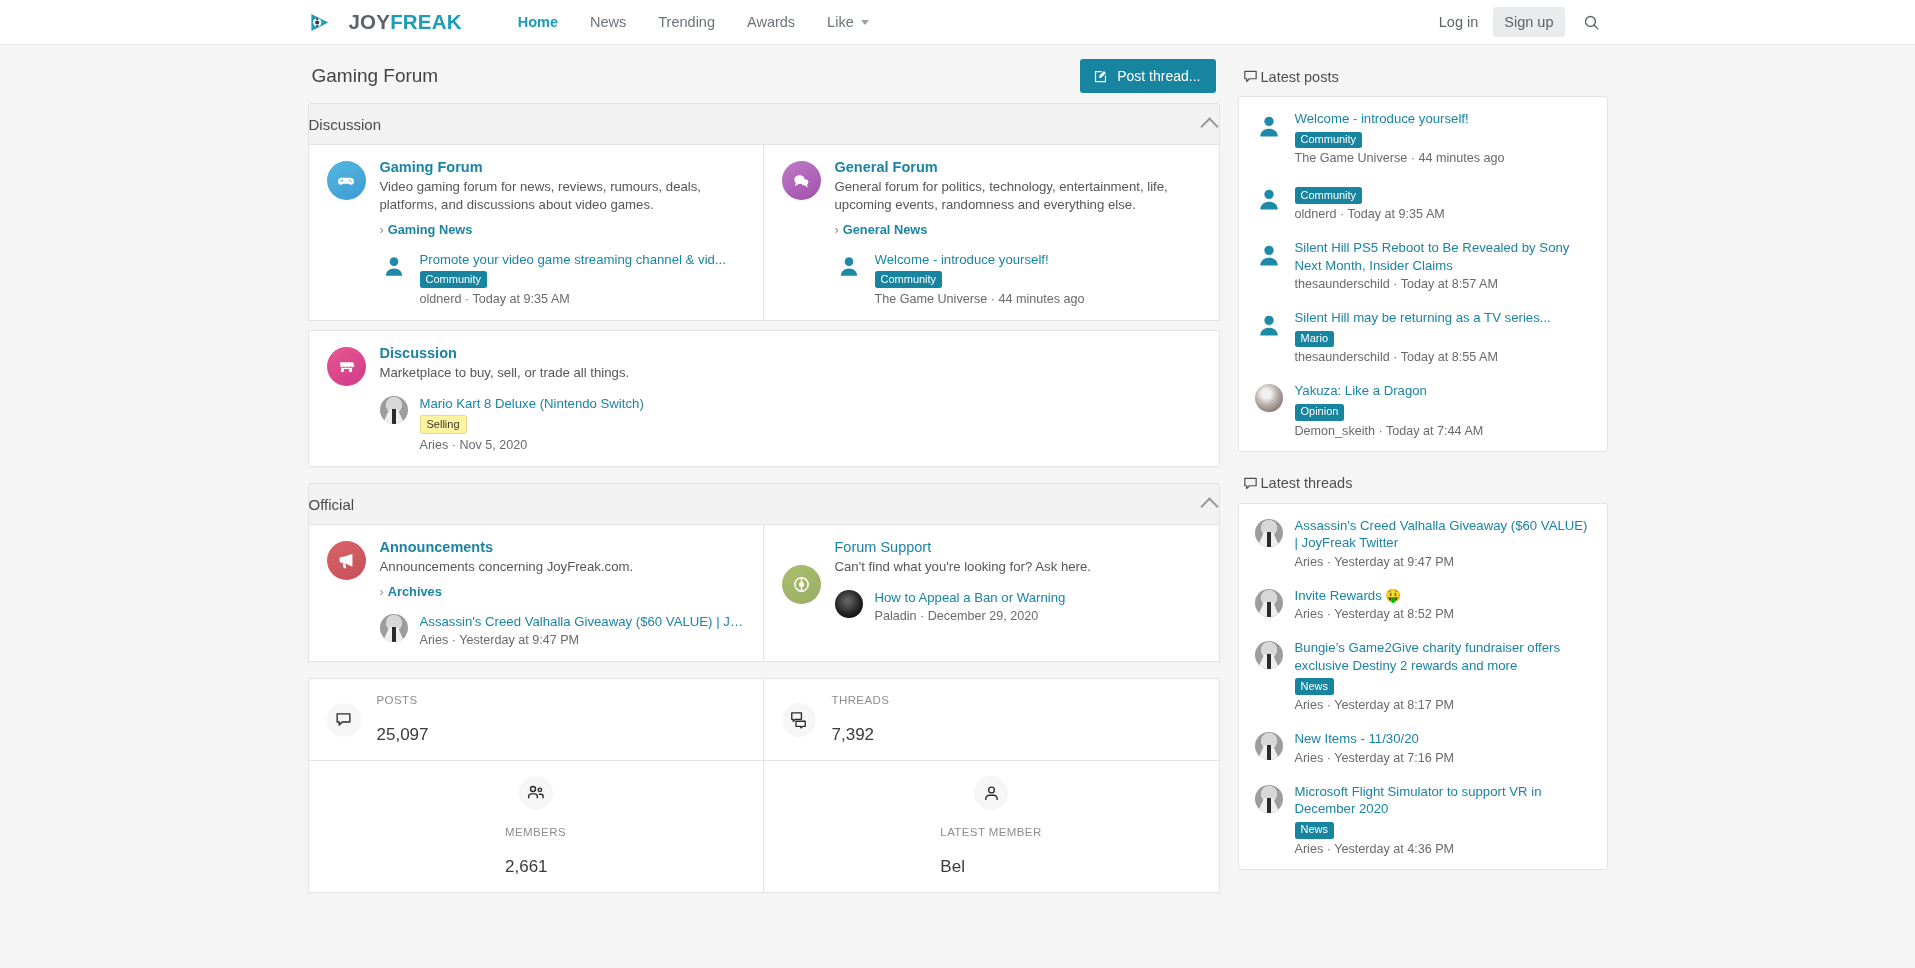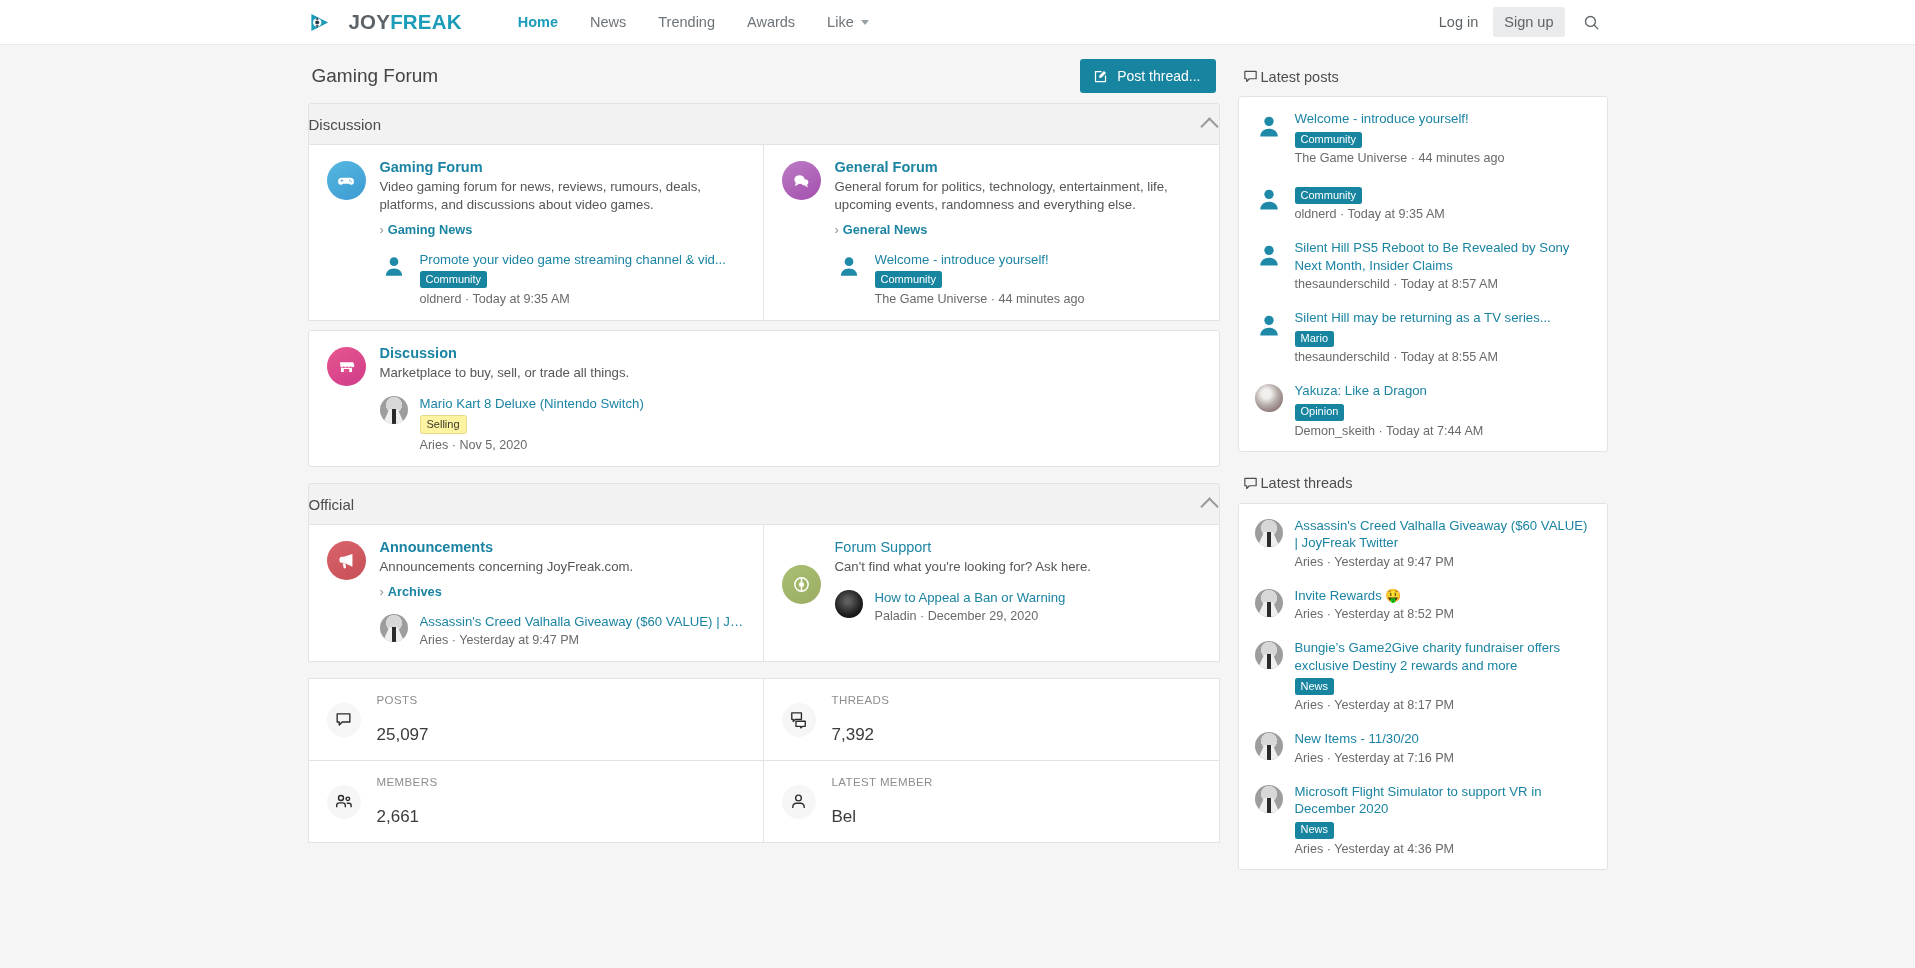--- a/index.html
+++ b/index.html
@@ -135,21 +135,21 @@
   .badge.selling { background: #fdf3a0; color: #3a3a2a; border: 1px solid #e5d98d; }
   .latest-sub { font-size: 12.6px; color: #6a6a6a; margin-top: 4px; }
 
   
   .stats { display: flex; flex-wrap: wrap; }
   .stat {
     width: 50%; background: #fff; border: 1px solid #e3e3e3;
     padding: 15px 18px; display: flex; align-items: center; gap: 16px;
   }
   .stat.r { border-left: none; }
-  .stat.b { border-top: none; }
+  .stat.b { border-top: none; flex-direction: column; }
   .stat-icon {
     width: 34px; height: 34px; border-radius: 50%; background: #f6f6f6;
     display: flex; align-items: center; justify-content: center; flex: none;
   }
   .stat-label { font-size: 11.5px; color: #8d8d8d; letter-spacing: .4px; }
   .stat-value { font-size: 17px; color: #3b3b3b; margin-top: 19px; }
 
   
   .side-block { margin-bottom: 14px; }
   .side-head {

